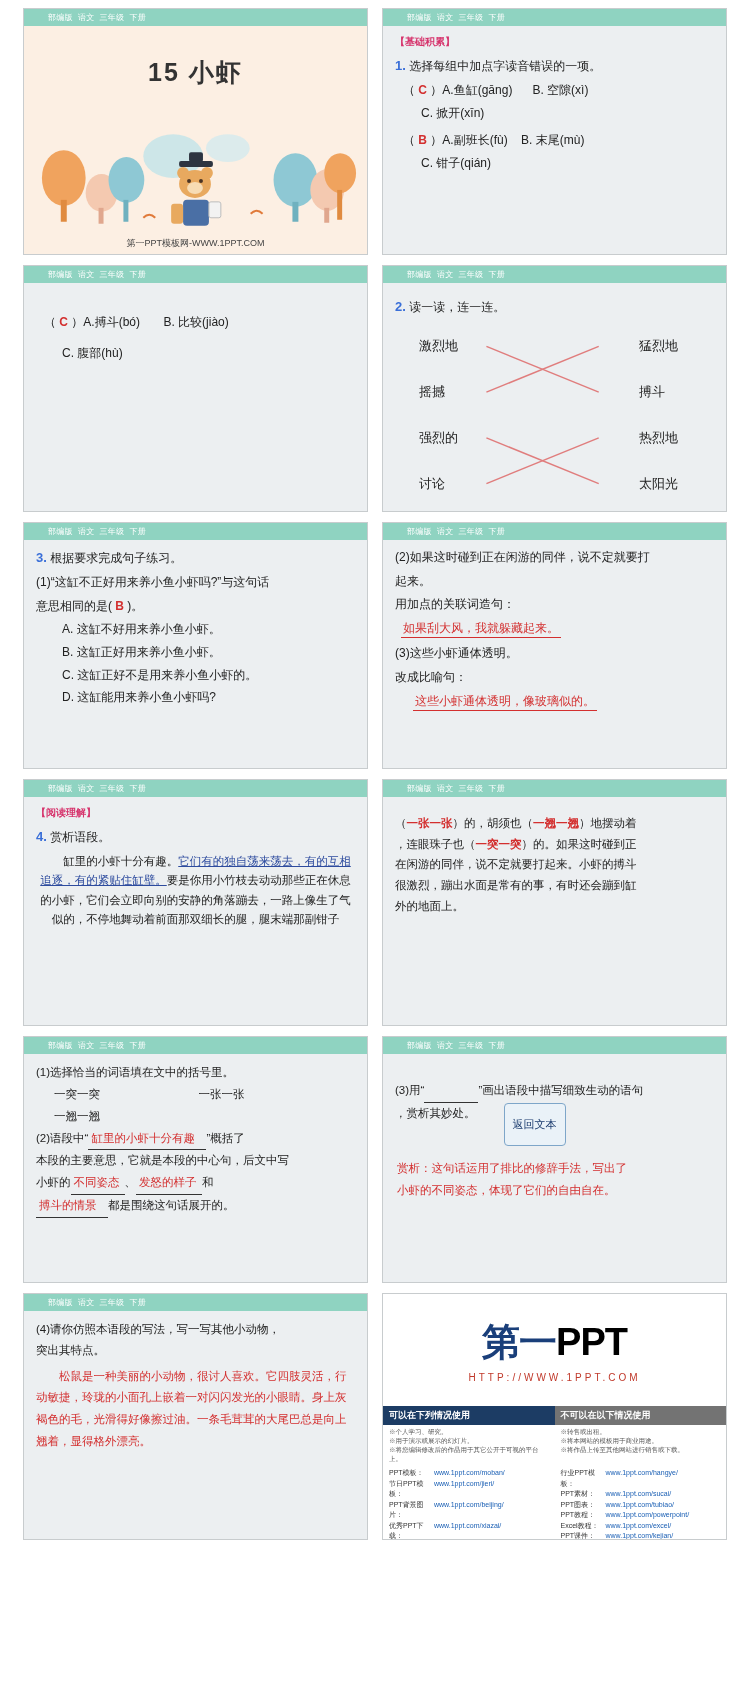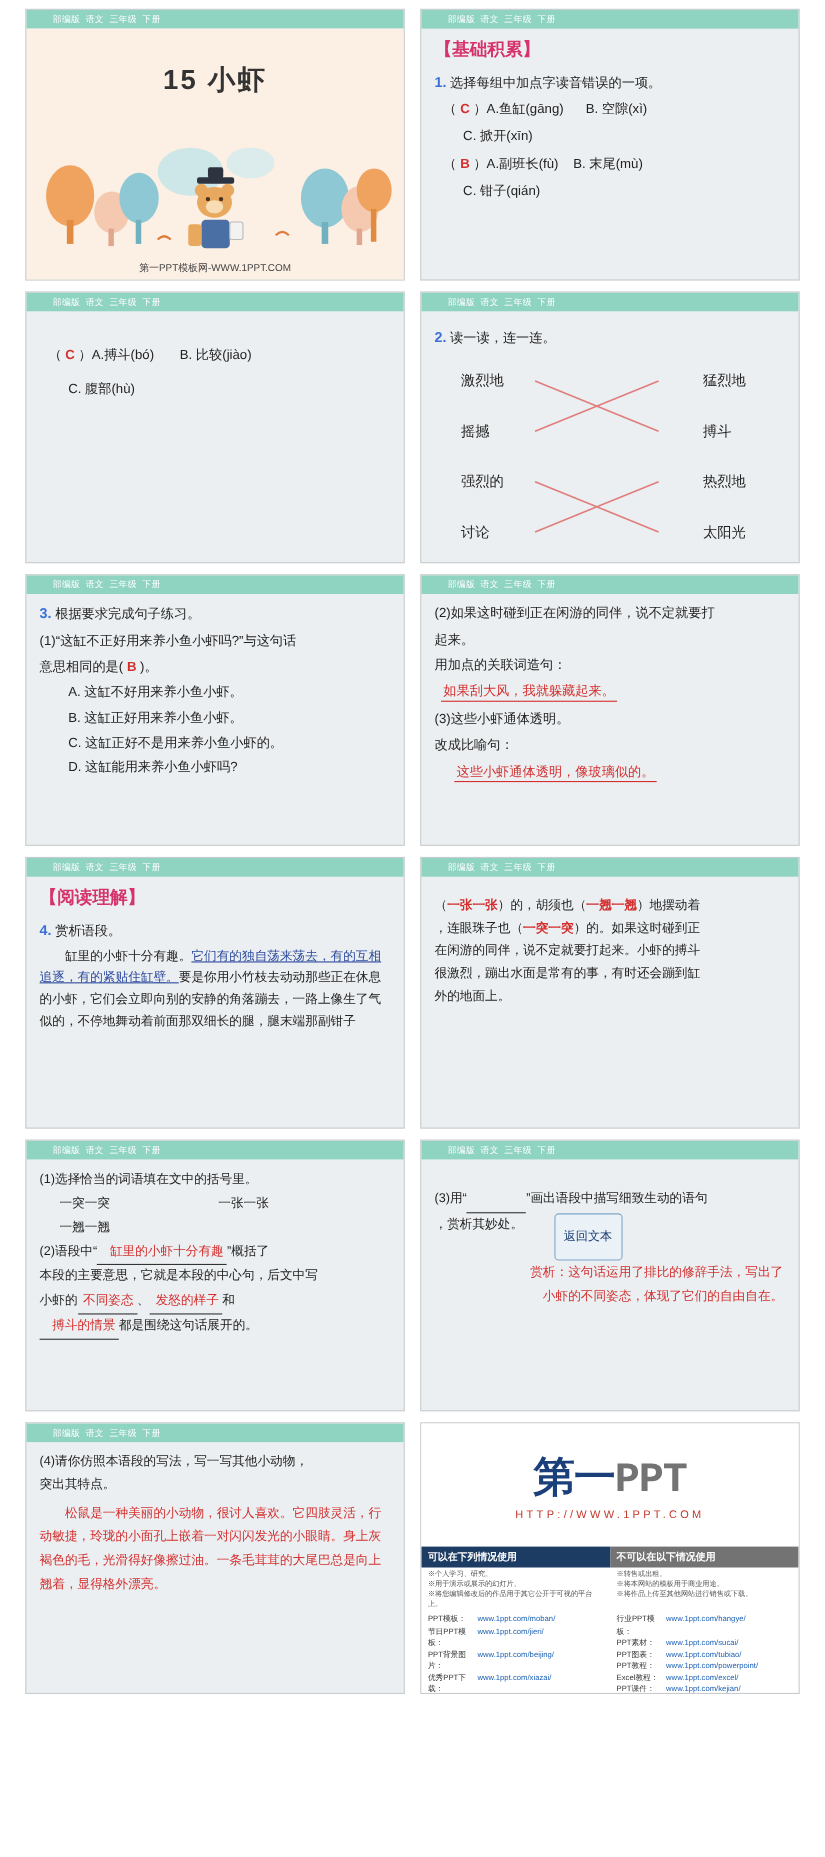--- a/index.html
+++ b/index.html
@@ -38,21 +38,21 @@
   }
   .body {
     padding: 8px 12px;
     font-size: 11.5px;
     color: #222;
     line-height: 1.55;
   }
   .sec-title {
     color: #d6336c;
     font-weight: bold;
-    font-size: 16px;
+    font-size: 10px;
     margin-bottom: 6px;
   }
   .qnum { color: #3a6fd8; font-weight: bold; font-size: 13px; }
   .qline { margin-bottom: 5px; font-size: 12px; }
   .ansred { color: #d32f2f; font-weight: bold; }
   .opt { margin: 4px 0 4px 26px; font-size: 12px; }
   .indent1 { margin-left: 8px; }
   .red-write {
     color: #d32f2f;
     border-bottom: 1px solid #d32f2f;
@@ -63,21 +63,21 @@
     border-bottom: 1px solid #333;
     display: inline-block;
     min-width: 54px;
     text-align: center;
   }
   .redfill {
     color: #d32f2f;
     border-bottom: 1px solid #333;
     display: inline-block;
     min-width: 54px;
-    text-align: right;
+    text-align: left;
     padding: 0 3px;
   }
   .underline-blue {
     color: #2d4b9e;
     text-decoration: underline;
   }
 
   
   .cover {
     background: #fcefe3;
@@ -129,21 +129,21 @@
     flex-direction: column;
     align-items: center;
     justify-content: center;
   }
   .ppt-logo {
     font-size: 38px;
     font-weight: bold;
     color: #1a3f7a;
     letter-spacing: -1px;
   }
-  .ppt-logo .red { color: #737373; font-family: Liberation Mono, monospace; }
+  .ppt-logo .red { color: #000000; }
   .ppt-url {
     font-size: 10px;
     color: #c0392b;
     letter-spacing: 3px;
     margin-top: 4px;
   }
   .ppt-bars { display: flex; }
   .ppt-bar {
     width: 50%;
     background: #1c3c64;
@@ -339,21 +339,21 @@
       <span>语文</span>
       <span>三年级</span>
       <span>下册</span>
     </div>
     <div class="body">
       <div class="sec-title">【阅读理解】</div>
       <div class="qline">
         <span class="qnum">4.</span>
         <span>赏析语段。</span>
       </div>
-      <div style="text-indent:2em; font-size:11.5px; line-height:1.7;">
+      <div style="text-indent:2em; font-size:11.5px; line-height:1.7;text-align:center;">
         <span>缸里的小虾十分有趣。</span><span class="underline-blue">它们有的独自荡来荡去，有的互相追逐，有的紧贴住缸壁。</span><span>要是你用小竹枝去动动那些正在休息的小虾，它们会立即向别的安静的角落蹦去，一路上像生了气似的，不停地舞动着前面那双细长的腿，腿末端那副钳子</span>
       </div>
     </div>
   </div>
 
   <div class="slide">
     <div class="hdr">
       <span>部编版</span>
       <span>语文</span>
       <span>三年级</span>
@@ -410,21 +410,21 @@
       <span>下册</span>
     </div>
     <div class="body" style="padding-top:26px; line-height:1.9;">
       <div>
         <span>(3)用“</span><span class="blankline">&nbsp;</span><span>”画出语段中描写细致生动的语句</span>
       </div>
       <div style="display:flex;gap:28px;font-family:Liberation Serif, serif;">
         <span>，赏析其妙处。</span>
         <span class="btn-return">返回文本</span>
       </div>
-      <div style="margin-top:1px;text-align:right;">
+      <div style="margin-top:12px;">
         <div class="red-write" style="border:none;color:#d32f2f;">赏析：这句话运用了排比的修辞手法，写出了</div>
         <div class="red-write" style="border:none;color:#d32f2f;">小虾的不同姿态，体现了它们的自由自在。</div>
       </div>
     </div>
   </div>
 
   <div class="slide">
     <div class="hdr">
       <span>部编版</span>
       <span>语文</span>

